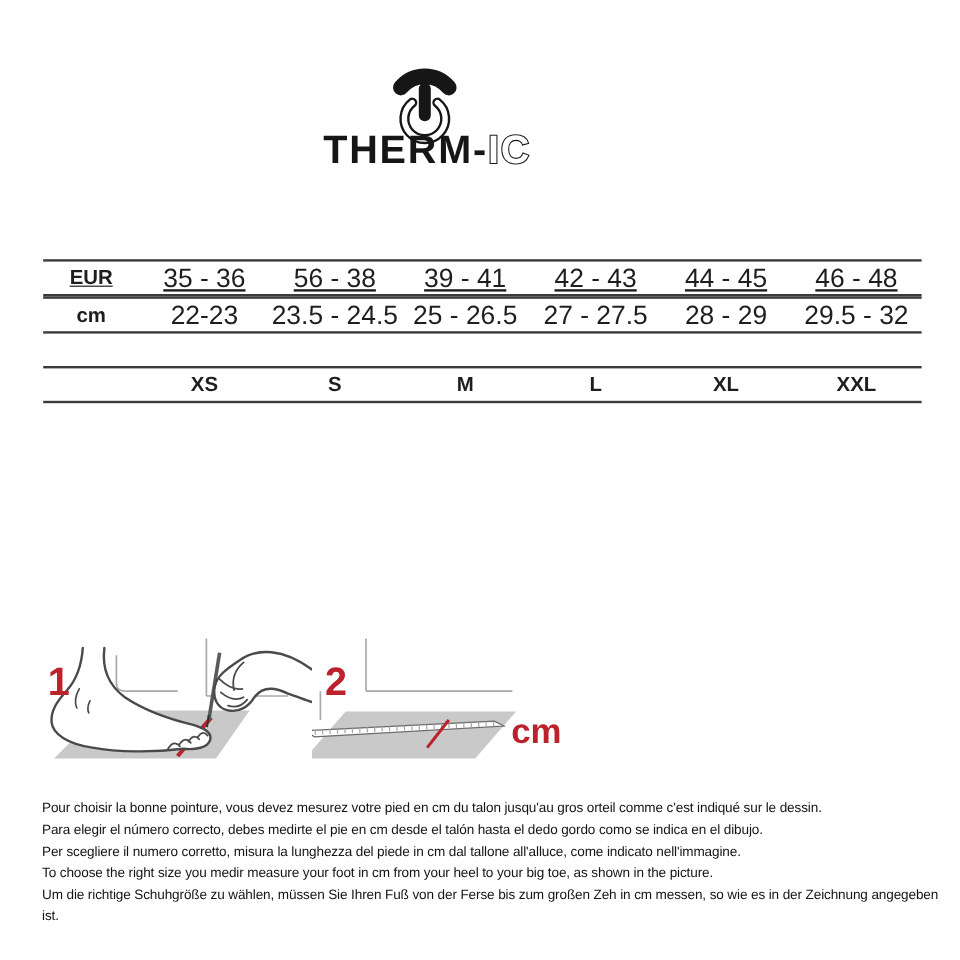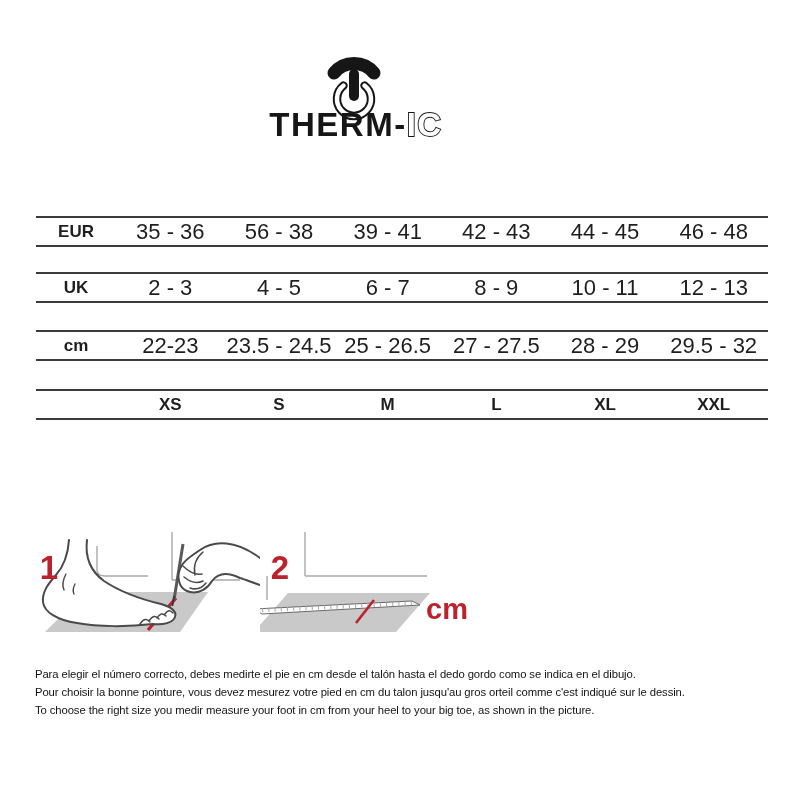--- a/index.html
+++ b/index.html
@@ -11,21 +11,21 @@
   .logo-wrap{position:absolute;top:52px;left:0;width:728px;display:flex;justify-content:center;}
   .logo-wrap svg{display:block;}
   .brand-text{font-family:"Liberation Sans",sans-serif;font-weight:bold;font-size:33px;letter-spacing:1.5px;fill:#161616;}
   .brand-outline{fill:#ffffff;stroke:#161616;stroke-width:1.8;paint-order:stroke;}
   
   .size-table{position:absolute;top:216px;left:36px;width:732px;}
   .t-row{
     box-sizing:border-box;height:31px;display:flex;align-items:center;
     border-top:2px solid #3b3b3b;border-bottom:2px solid #3b3b3b;
   }
-  .t-row:nth-child(1){margin-bottom:25px;}
+  .t-row:nth-child(1){text-decoration:underline;}
   .t-row:nth-child(2){margin-bottom:27px;}
   .t-row:nth-child(3){margin-bottom:28px;}
   .t-row:nth-child(4){margin-bottom:29px;}
   .t-label{width:80px;text-align:center;font-weight:bold;font-size:17px;}
   .t-cell{flex:1;text-align:center;font-size:22px;}
   .t-row.row-sizes .t-cell{font-weight:bold;font-size:17px;text-align:center;}
   
   .diagrams{position:absolute;top:530px;left:30px;width:460px;display:flex;gap:0;}
   .diagrams svg{display:block;}
   .step-num{font-family:"Liberation Sans",sans-serif;font-weight:bold;font-size:33px;}
@@ -53,29 +53,20 @@
 
 <div class="size-table">
   <div class="t-row">
     <div class="t-label">EUR</div>
     <div class="t-cell">35 - 36</div>
     <div class="t-cell">56 - 38</div>
     <div class="t-cell">39 - 41</div>
     <div class="t-cell">42 - 43</div>
     <div class="t-cell">44 - 45</div>
     <div class="t-cell">46 - 48</div>
-  </div>
-  <div class="t-row">
-    <div class="t-label">UK</div>
-    <div class="t-cell">2 - 3</div>
-    <div class="t-cell">4 - 5</div>
-    <div class="t-cell">6 - 7</div>
-    <div class="t-cell">8 - 9</div>
-    <div class="t-cell">10 - 11</div>
-    <div class="t-cell">12 - 13</div>
   </div>
   <div class="t-row">
     <div class="t-label">cm</div>
     <div class="t-cell">22-23</div>
     <div class="t-cell">23.5 - 24.5</div>
     <div class="t-cell">25 - 26.5</div>
     <div class="t-cell">27 - 27.5</div>
     <div class="t-cell">28 - 29</div>
     <div class="t-cell">29.5 - 32</div>
   </div>
@@ -126,16 +117,18 @@
 
     <line x1="96" y1="93" x2="114" y2="70" stroke="#bb222c" stroke-width="2.6"></line>
 
     <text x="187" y="89" text-anchor="middle" class="cm-label" fill="#bb222c">cm</text>
 
     <text x="20" y="49" text-anchor="middle" class="step-num" fill="#bb222c">2</text>
   </svg>
 </div>
 
 <div class="notes">
+  <p>Pour choisir la bonne pointure, vous devez mesurez votre pied en cm du talon jusqu'au gros orteil comme c'est indiqué sur le dessin.</p>
   <p>Para elegir el número correcto, debes medirte el pie en cm desde el talón hasta el dedo gordo como se indica en el dibujo.</p>
-  <p>Pour choisir la bonne pointure, vous devez mesurez votre pied en cm du talon jusqu'au gros orteil comme c'est indiqué sur le dessin.</p>
+  <p>Per scegliere il numero corretto, misura la lunghezza del piede in cm dal tallone all'alluce, come indicato nell'immagine.</p>
   <p>To choose the right size you medir measure your foot in cm from your heel to your big toe, as shown in the picture.</p>
+  <p>Um die richtige Schuhgröße zu wählen, müssen Sie Ihren Fuß von der Ferse bis zum großen Zeh in cm messen, so wie es in der Zeichnung angegeben ist.</p>
 </div>
 
 </body></html>

